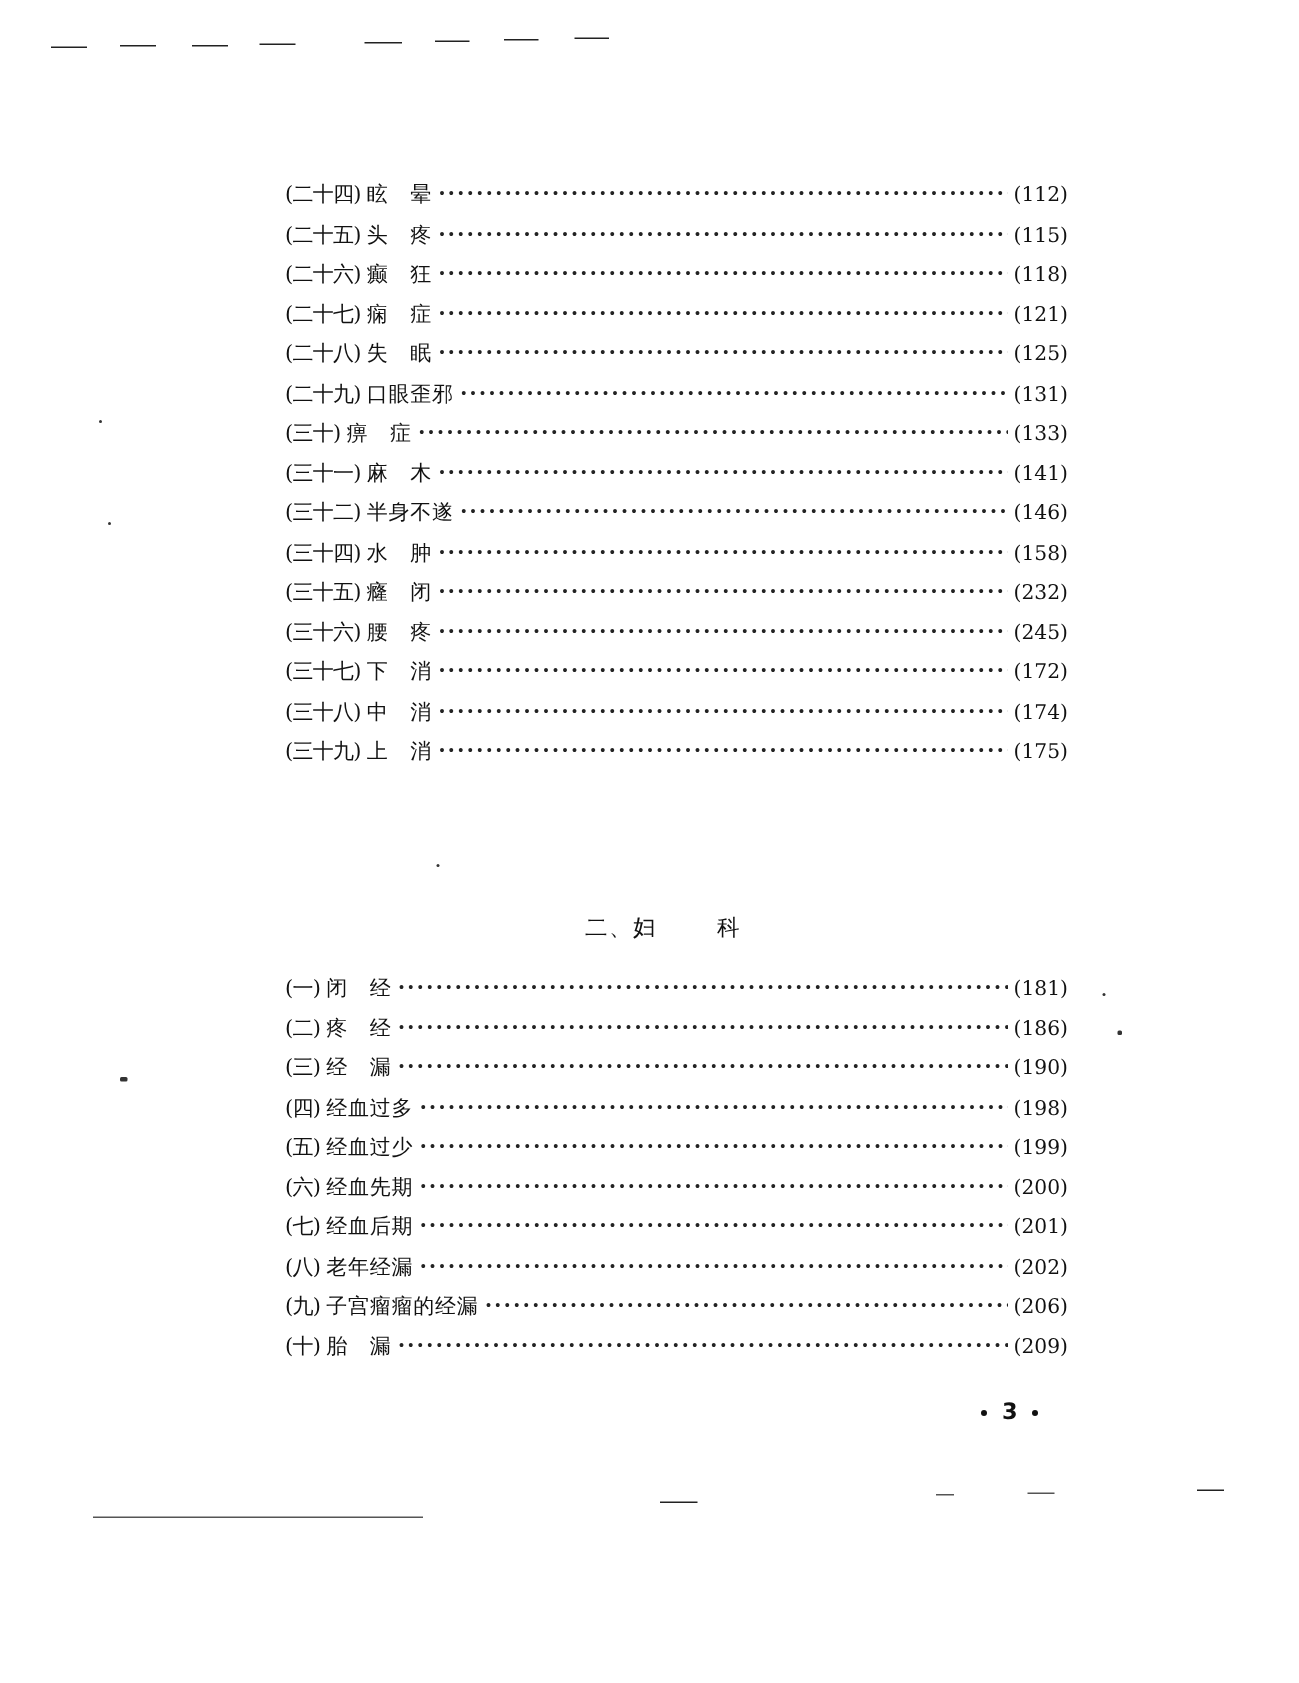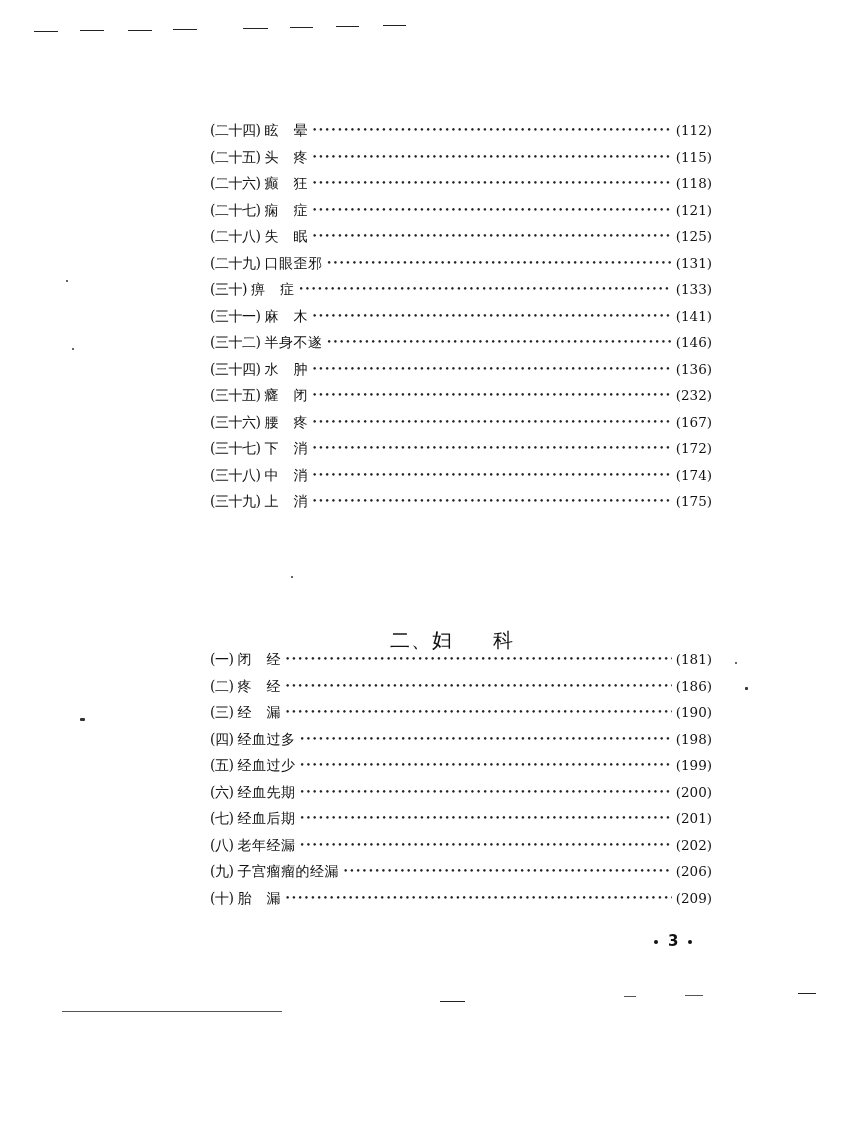--- a/index.html
+++ b/index.html
@@ -36,21 +36,20 @@
       display: flex;
       align-items: baseline;
       height: 26.5px;
       font-size: 14px;
       line-height: 26.5px;
       white-space: nowrap;
     }
     .toc-num {
       flex: 0 0 auto;
       letter-spacing: -0.5px;
-      margin-left: 20px;
     }
     .toc-title {
       flex: 0 0 auto;
       margin-left: 4px;
       letter-spacing: 0.5px;
       font-family: Liberation Serif, serif;
     }
     .toc-dots {
       flex: 1 1 auto;
       overflow: hidden;
@@ -65,23 +64,23 @@
       content: "••••••••••••••••••••••••••••••••••••••••••••••••••••••••••••••••••••••••••••••••••••••••••••••••••••••••••••••••••••••••••••••••••••••••";
     }
     .toc-page {
       flex: 0 0 auto;
       font-family: "DejaVu Serif", "Liberation Serif", serif;
       font-weight: normal;
       font-size: 13.5px;
     }
     .section-heading {
       position: absolute;
-      top: 627px;
+      top: 609px;
       left: 390px;
-      font-size: 20px;
+      font-size: 15px;
       letter-spacing: 1px;
     }
     .section-heading .gap {
       display: inline-block;
       width: 40px;
     }
     .page-number {
       position: absolute;
       top: 932px;
       left: 644px;
@@ -176,33 +175,33 @@
   <div class="toc-row">
     <span class="toc-num">(三十二)</span>
     <span class="toc-title">半身不遂</span>
     <span class="toc-dots"></span>
     <span class="toc-page">(146)</span>
   </div>
   <div class="toc-row">
     <span class="toc-num">(三十四)</span>
     <span class="toc-title">水　肿</span>
     <span class="toc-dots"></span>
-    <span class="toc-page">(136)</span>
+    <span class="toc-page">(158)</span>
   </div>
   <div class="toc-row">
     <span class="toc-num">(三十五)</span>
     <span class="toc-title">癃　闭</span>
     <span class="toc-dots"></span>
     <span class="toc-page">(232)</span>
   </div>
   <div class="toc-row">
     <span class="toc-num">(三十六)</span>
     <span class="toc-title">腰　疼</span>
     <span class="toc-dots"></span>
-    <span class="toc-page">(167)</span>
+    <span class="toc-page">(245)</span>
   </div>
   <div class="toc-row">
     <span class="toc-num">(三十七)</span>
     <span class="toc-title">下　消</span>
     <span class="toc-dots"></span>
     <span class="toc-page">(172)</span>
   </div>
   <div class="toc-row">
     <span class="toc-num">(三十八)</span>
     <span class="toc-title">中　消</span>

